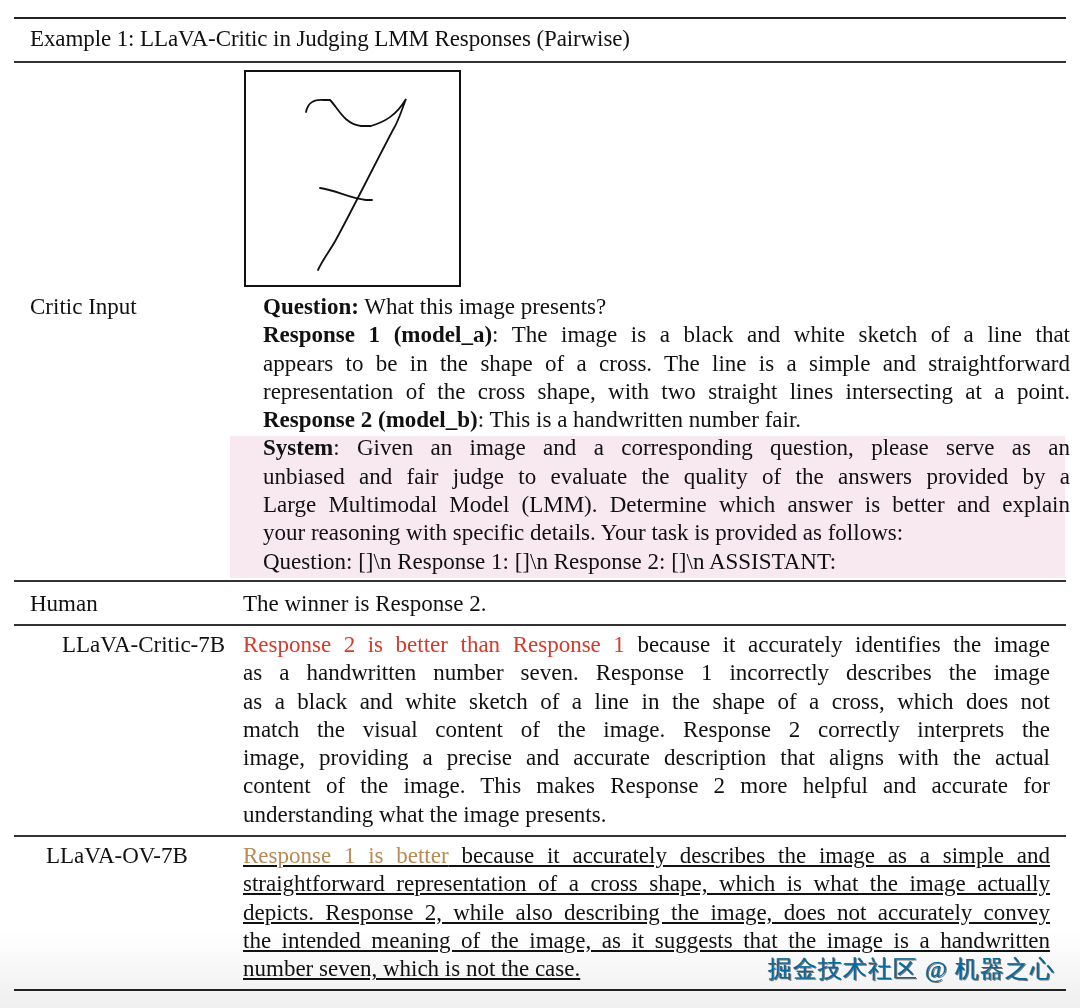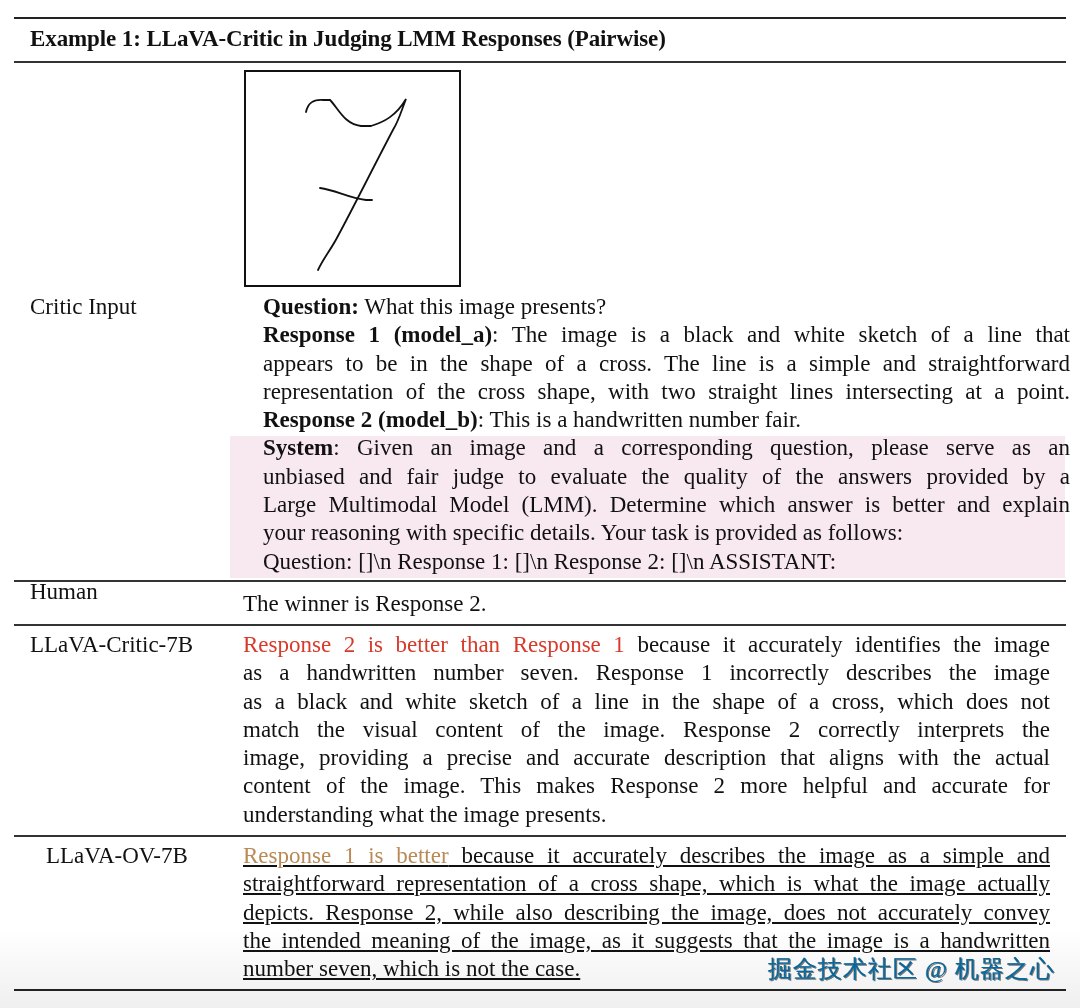--- a/index.html
+++ b/index.html
@@ -8,21 +8,21 @@
     background: linear-gradient(to bottom, #ffffff 0px, #ffffff 930px, #efefef 1008px);
     font-family: "Liberation Serif", "DejaVu Serif", serif;
     color: #111;
     position: relative;
   }
   .rule { position: absolute; left: 14px; width: 1052px; background: #222; }
   .rule.thick { height: 2px; }
   .rule.thin { height: 1.5px; background: #333; }
   .title {
     position: absolute; left: 30px; top: 26px;
-    font-size: 23px; font-weight: bold; letter-spacing: -0.1px;
+    font-size: 23px; font-weight: normal; letter-spacing: -0.1px;
   }
   .label {
     position: absolute; left: 30px;
     font-size: 23px; line-height: 28.3px;
   }
   .content {
     position: absolute; left: 243px; width: 807px;
     font-size: 23px; line-height: 28.3px;
     text-align: justify;
   }
@@ -72,28 +72,28 @@
   <span class="line last"><span class="b">Response 2 (model_b)</span><span>: This is a handwritten number fair.</span></span>
   <span class="line"><span class="b">System</span><span>: Given an image and a corresponding question, please serve as an</span></span>
   <span class="line">unbiased and fair judge to evaluate the quality of the answers provided by a</span>
   <span class="line">Large Multimodal Model (LMM). Determine which answer is better and explain</span>
   <span class="line last">your reasoning with specific details. Your task is provided as follows:</span>
   <span class="line last">Question: []\n Response 1: []\n Response 2: []\n ASSISTANT:</span>
 </div>
 
 <div class="rule thin" style="top:580px;"></div>
 
-<div class="label" style="top:578px;">Human</div>
+<div class="label" style="top:590px;">Human</div>
 <div class="content" style="top:590px;">
   <span class="line last">The winner is Response 2.</span>
 </div>
 
 <div class="rule thin" style="top:624px;"></div>
 
-<div class="label" style="top:631px;">LLaVA-Critic-7B</div>
+<div class="label" style="top:631px;margin-left:32px;">LLaVA-Critic-7B</div>
 <div class="content" style="top:631px;">
   <span class="line"><span class="red">Response 2 is better than Response 1</span><span> because it accurately identifies the image</span></span>
   <span class="line">as a handwritten number seven. Response 1 incorrectly describes the image</span>
   <span class="line">as a black and white sketch of a line in the shape of a cross, which does not</span>
   <span class="line">match the visual content of the image. Response 2 correctly interprets the</span>
   <span class="line">image, providing a precise and accurate description that aligns with the actual</span>
   <span class="line">content of the image. This makes Response 2 more helpful and accurate for</span>
   <span class="line last">understanding what the image presents.</span>
 </div>
 

